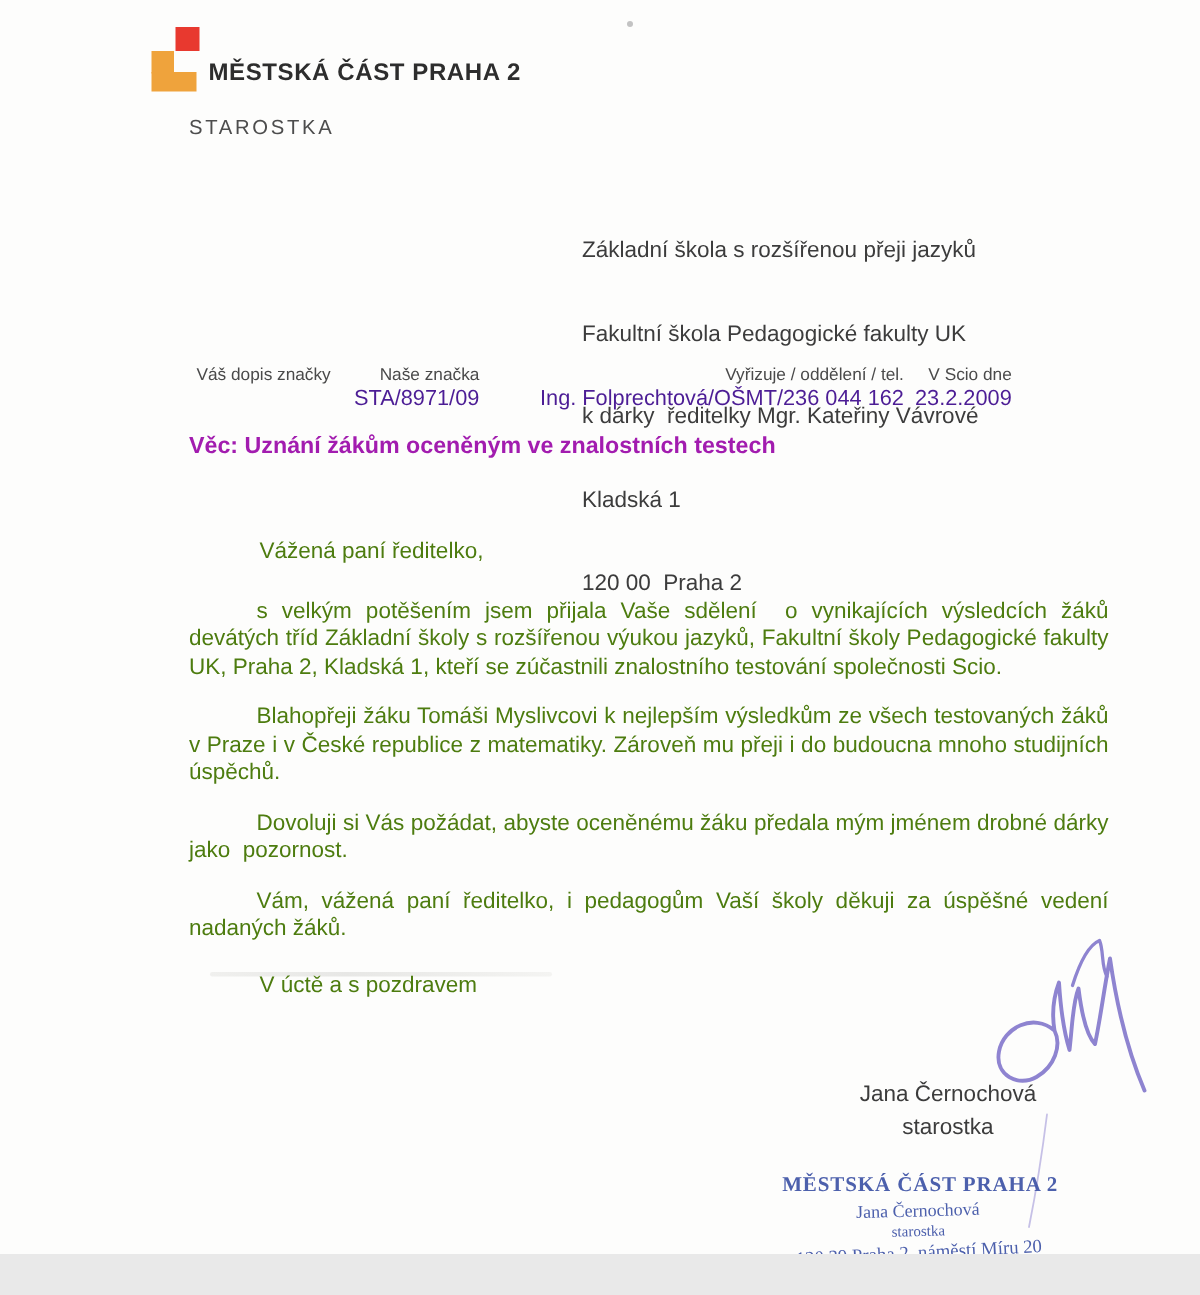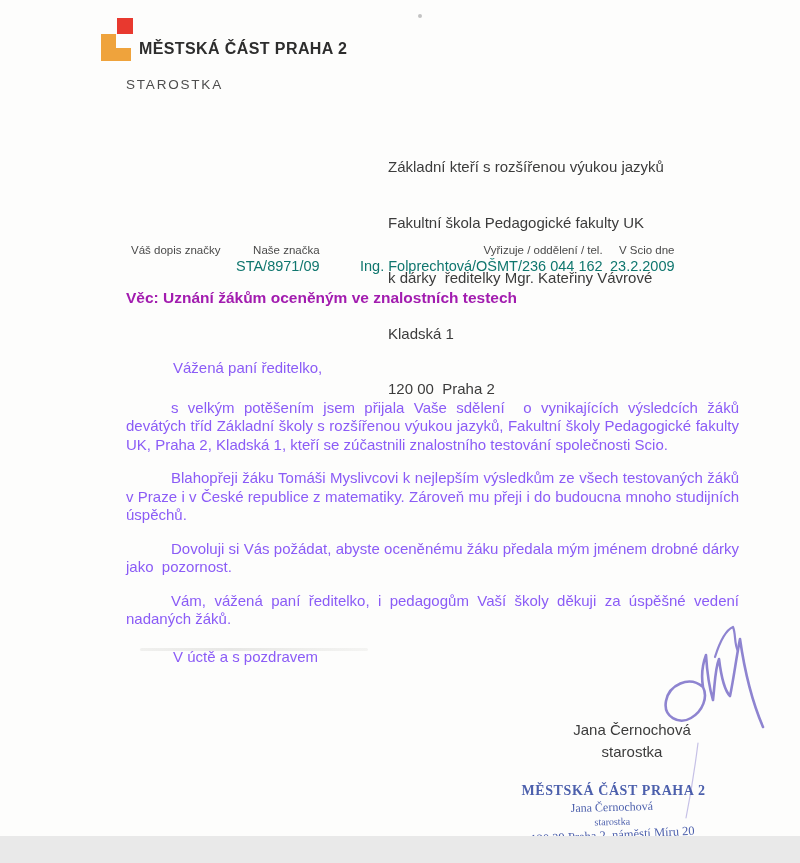--- a/index.html
+++ b/index.html
@@ -32,36 +32,36 @@
   .recipient {
     position: absolute; left: 388px; top: 121px;
     font-size: 15px; line-height: 18.5px; color: #3c3c3c;
     white-space: pre-wrap;
   }
 
   
   .ref-row { position: absolute; top: 244px; left: 0; width: 800px; font-size: 11.5px; color: #4a4a4a; }
   .ref-col { position: absolute; top: 0; text-align: right; }
   .ref-col .label { display: block; font-size: 11.5px; color: #4a4a4a; }
-  .ref-col .value { display: block; margin-top: 2px; font-size: 14.5px; color: #0f766e; }
+  .ref-col .value { display: block; margin-top: 2px; font-size: 14.5px; color: #4c1d95; }
   .ref-col.c1 { left: 131px; }
   .ref-col.c2 { left: 236px; }
   .ref-col.c3 { left: 360px; }
   .ref-col.c4 { left: 610px; }
 
   
   .subject {
     position: absolute; left: 126px; top: 289px;
     font-size: 15.5px; font-weight: bold; color: #a21caf;
   }
 
   
   .letter-body {
     position: absolute; left: 126px; top: 359px; width: 613px;
-    font-size: 15px; line-height: 18.5px; color: #8b5cf6;
+    font-size: 15px; line-height: 18.5px; color: #4d7c0f;
   }
   .salutation { text-indent: 47px; margin: 0 0 21px 0; white-space: pre-wrap; }
   .para { text-indent: 45px; text-align: justify; margin: 0 0 15px 0; white-space: pre-wrap; }
   .closing { text-indent: 47px; margin: 19px 0 0 0; white-space: pre-wrap; }
 
   
   .sig-block {
     position: absolute; left: 571px; top: 720px; width: 122px;
     font-size: 15px; line-height: 19px; color: #3c3c3c; text-align: center;
   }
@@ -103,21 +103,21 @@
     <div class="orange-up"></div>
     <div class="orange-lo"></div>
   </div>
   <div class="org-name">MĚSTSKÁ ČÁST PRAHA 2</div>
   <div class="role">STAROSTKA</div>
 
   <div class="artifact-dot"></div>
   <div class="artifact-smudge"></div>
 
   <div class="recipient">
-    <div>Základní kteří s rozšířenou výukou jazyků</div>
+    <div>Základní škola s rozšířenou přeji jazyků</div>
     <div>Fakultní škola Pedagogické fakulty UK</div>
     <div>k dárky  ředitelky Mgr. Kateřiny Vávrové</div>
     <div>Kladská 1</div>
     <div>120 00  Praha 2</div>
   </div>
 
   <div class="ref-row">
     <div class="ref-col c1">
       <span class="label">Váš dopis značky</span>
       <span class="value"></span>

